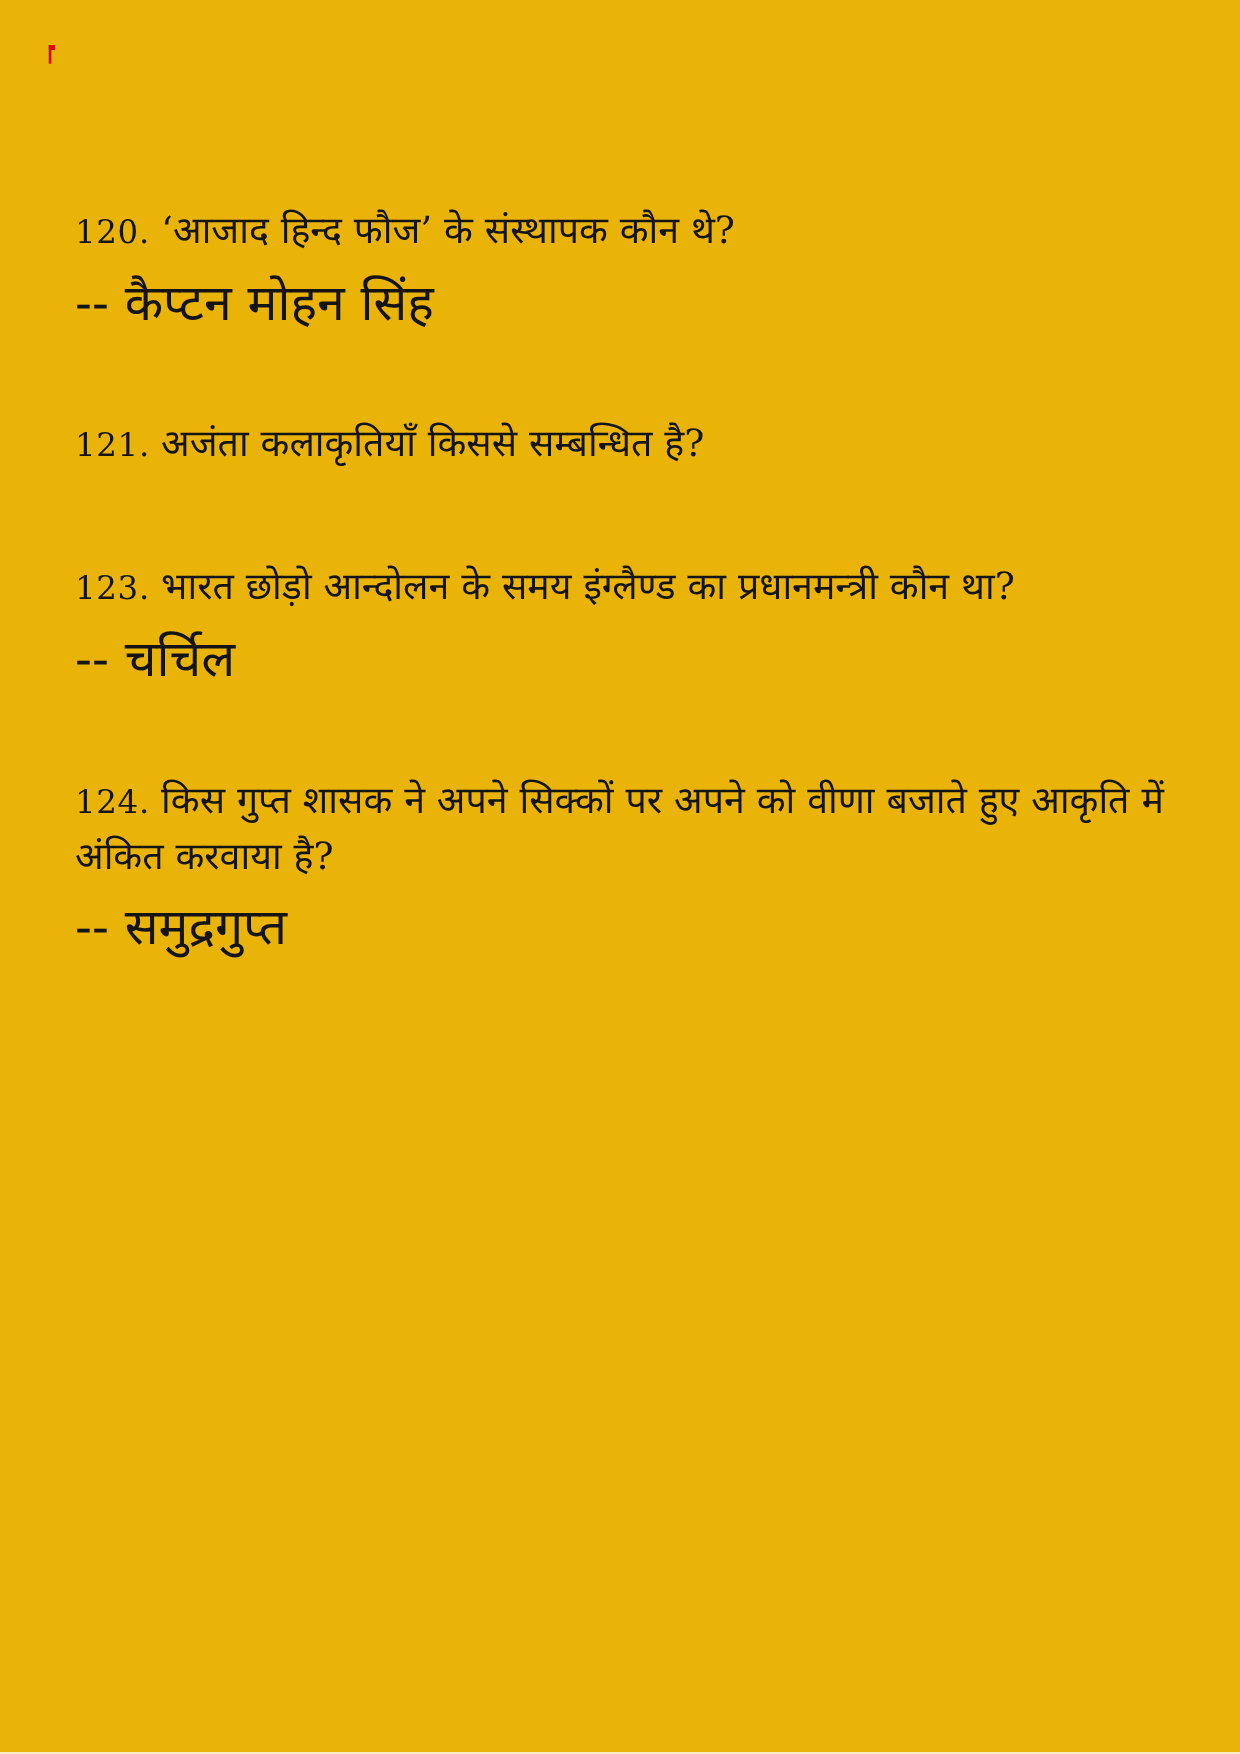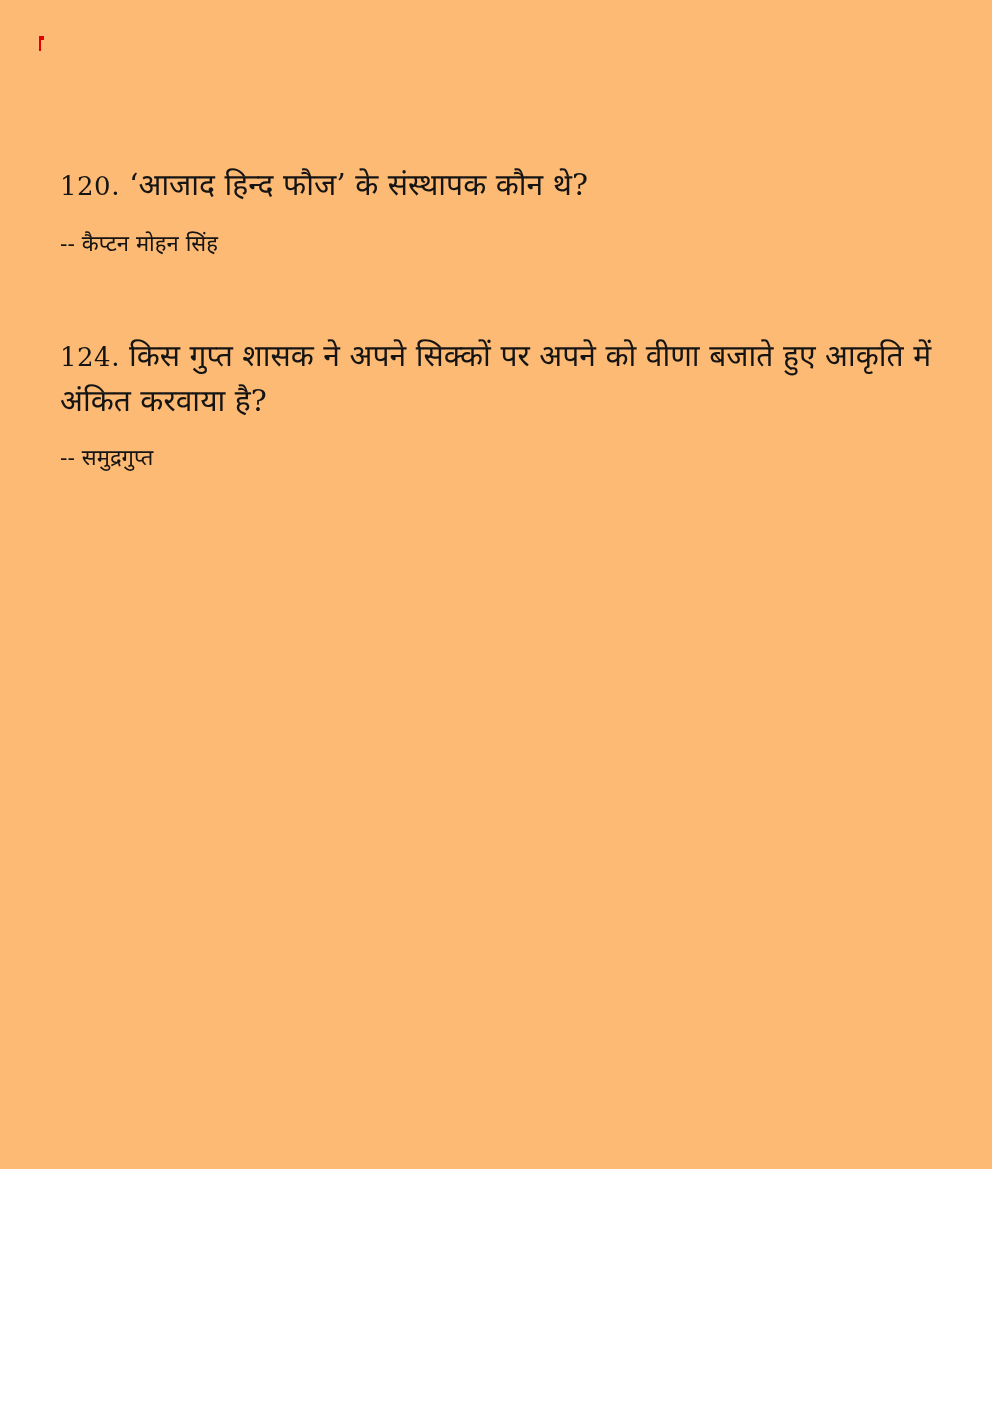--- a/index.html
+++ b/index.html
@@ -3,22 +3,22 @@
 <meta charset="utf-8">
 <style>
   html, body {
     margin: 0;
     padding: 0;
     background: #ffffff;
   }
   .page {
     position: relative;
     width: 992px;
-    height: 1169px;
-    background: #fdba74;
+    height: 1402px;
+    background: #eab308;
     overflow: hidden;
     font-family: "DejaVu Serif", "Liberation Serif", serif;
     color: #141414;
   }
   
   .red-mark {
     position: absolute;
     left: 39px;
     top: 36px;
     width: 2px;
@@ -47,45 +47,50 @@
   }
   .qnum {
     font-family: "DejaVu Serif", "Liberation Serif", serif;
     font-size: 26px;
     letter-spacing: 0.5px;
     margin-right: 9px;
     font-variant-numeric: oldstyle-nums;
   }
   .answer {
     margin: 14px 0 0 0;
-    font-size: 22px;
+    font-size: 40px;
     line-height: 43px;
     color: #141414;
   }
 </style>
 </head>
 <body>
 
 <div class="page">
 
   <div class="red-mark"></div>
 
   <main class="content">
 
     <div class="qa-block">
       <p class="question"><span class="qnum">120.</span><span>‘आजाद हिन्द फौज’ के संस्थापक कौन थे?</span></p>
       <p class="answer">-- कैप्टन मोहन सिंह</p>
     </div>
 
     <div class="qa-block">
+      <p class="question"><span class="qnum">121.</span><span>अजंता कलाकृतियाँ किससे सम्बन्धित है?</span></p>
     </div>
 
     <div class="qa-block">
     </div>
 
+    <div class="qa-block">
+      <p class="question"><span class="qnum">123.</span><span>भारत छोड़ो आन्दोलन के समय इंग्लैण्ड का प्रधानमन्त्री कौन था?</span></p>
+      <p class="answer">-- चर्चिल</p>
+    </div>
 
     <div class="qa-block">
       <p class="question"><span class="qnum">124.</span><span>किस गुप्त शासक ने अपने सिक्कों पर अपने को वीणा बजाते हुए आकृति में अंकित करवाया है?</span></p>
       <p class="answer">-- समुद्रगुप्त</p>
     </div>
 
     <div class="qa-block">
     </div>
 
   </main>

